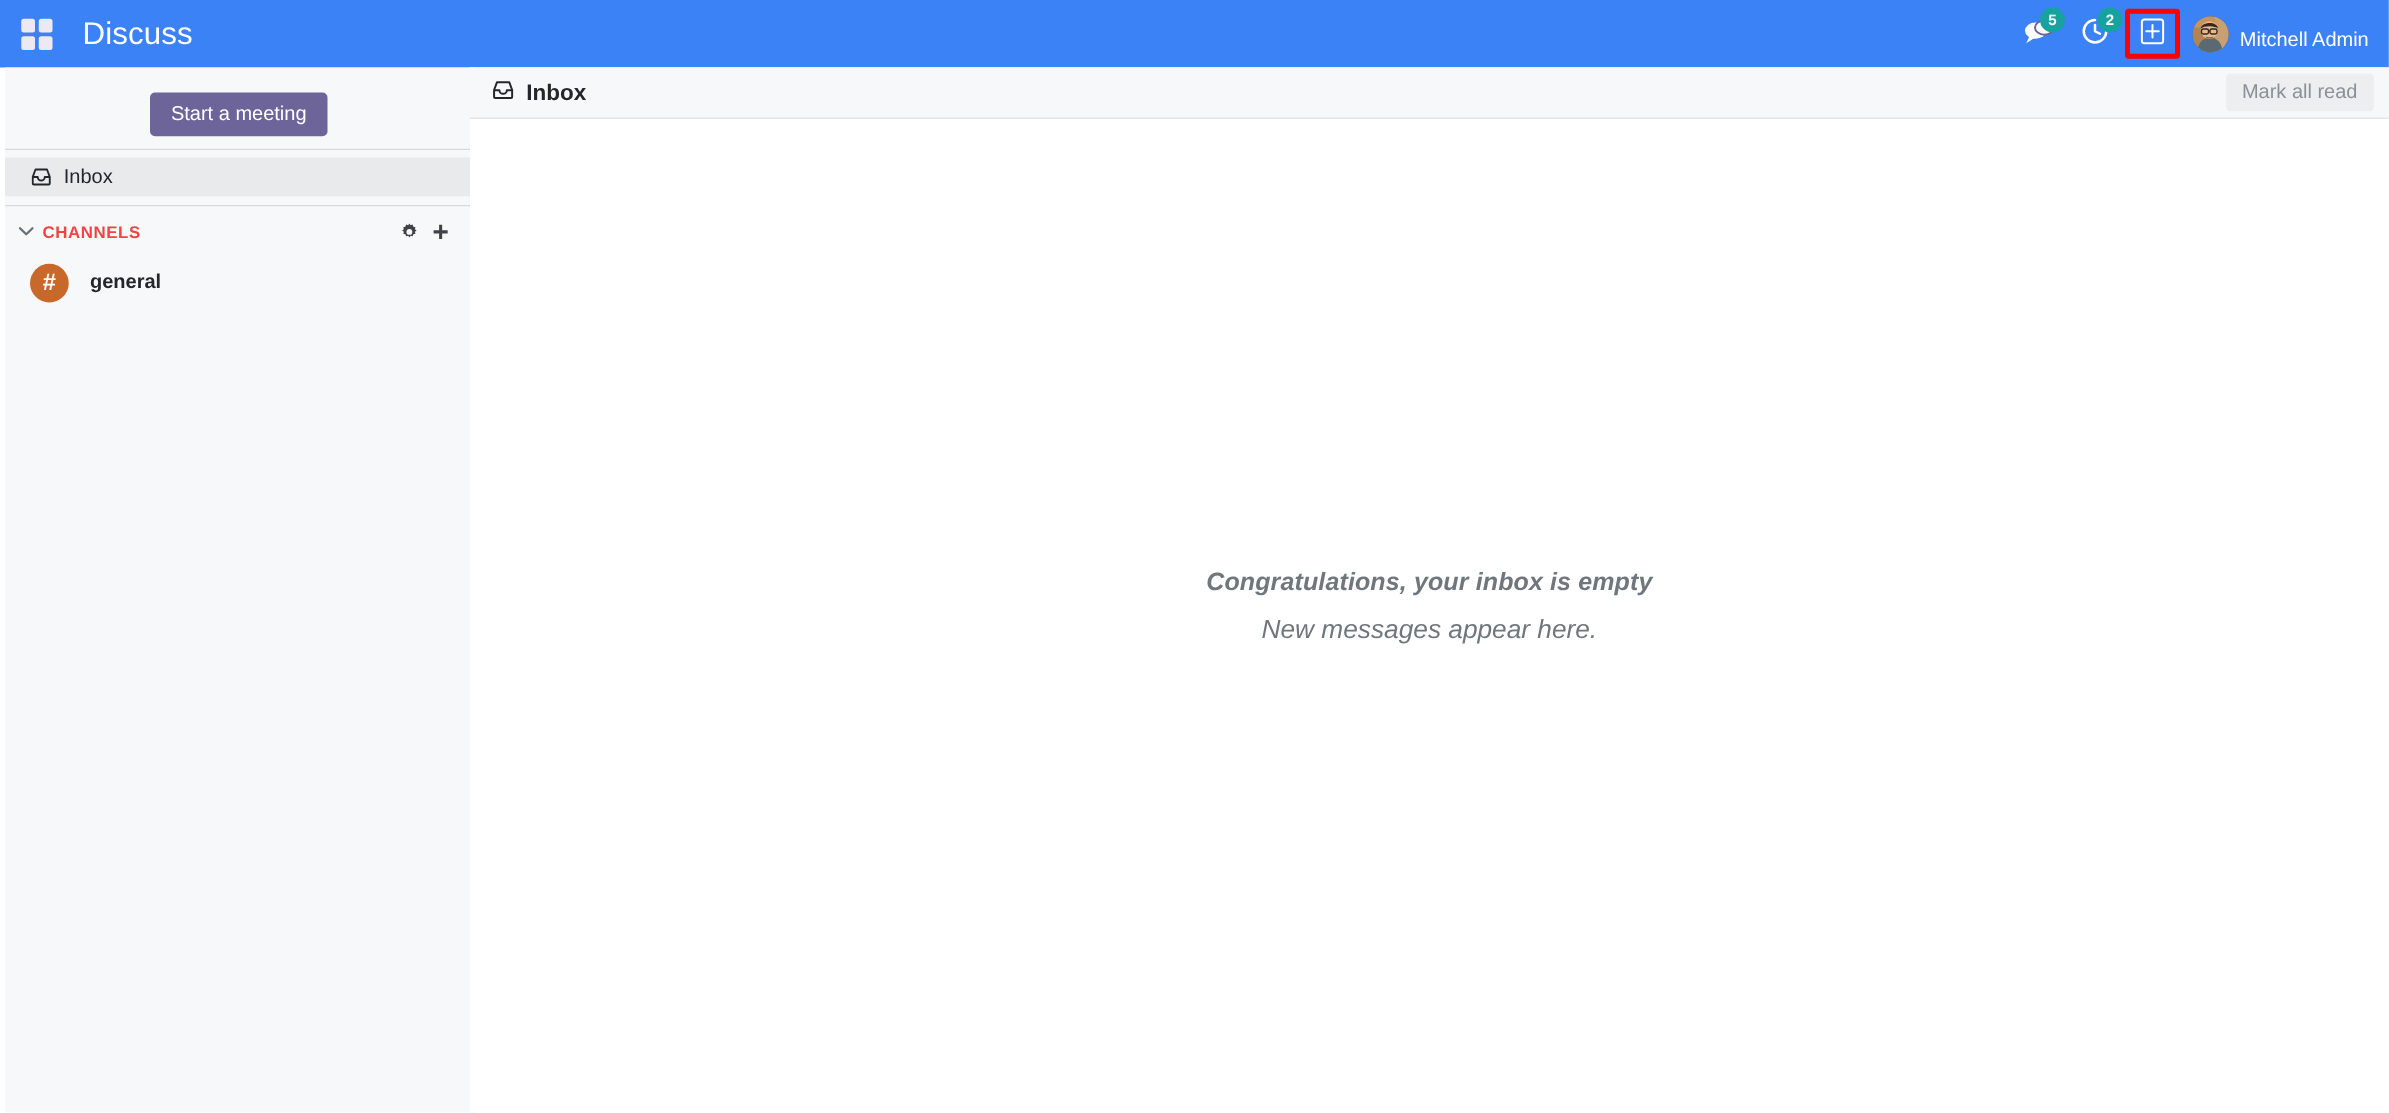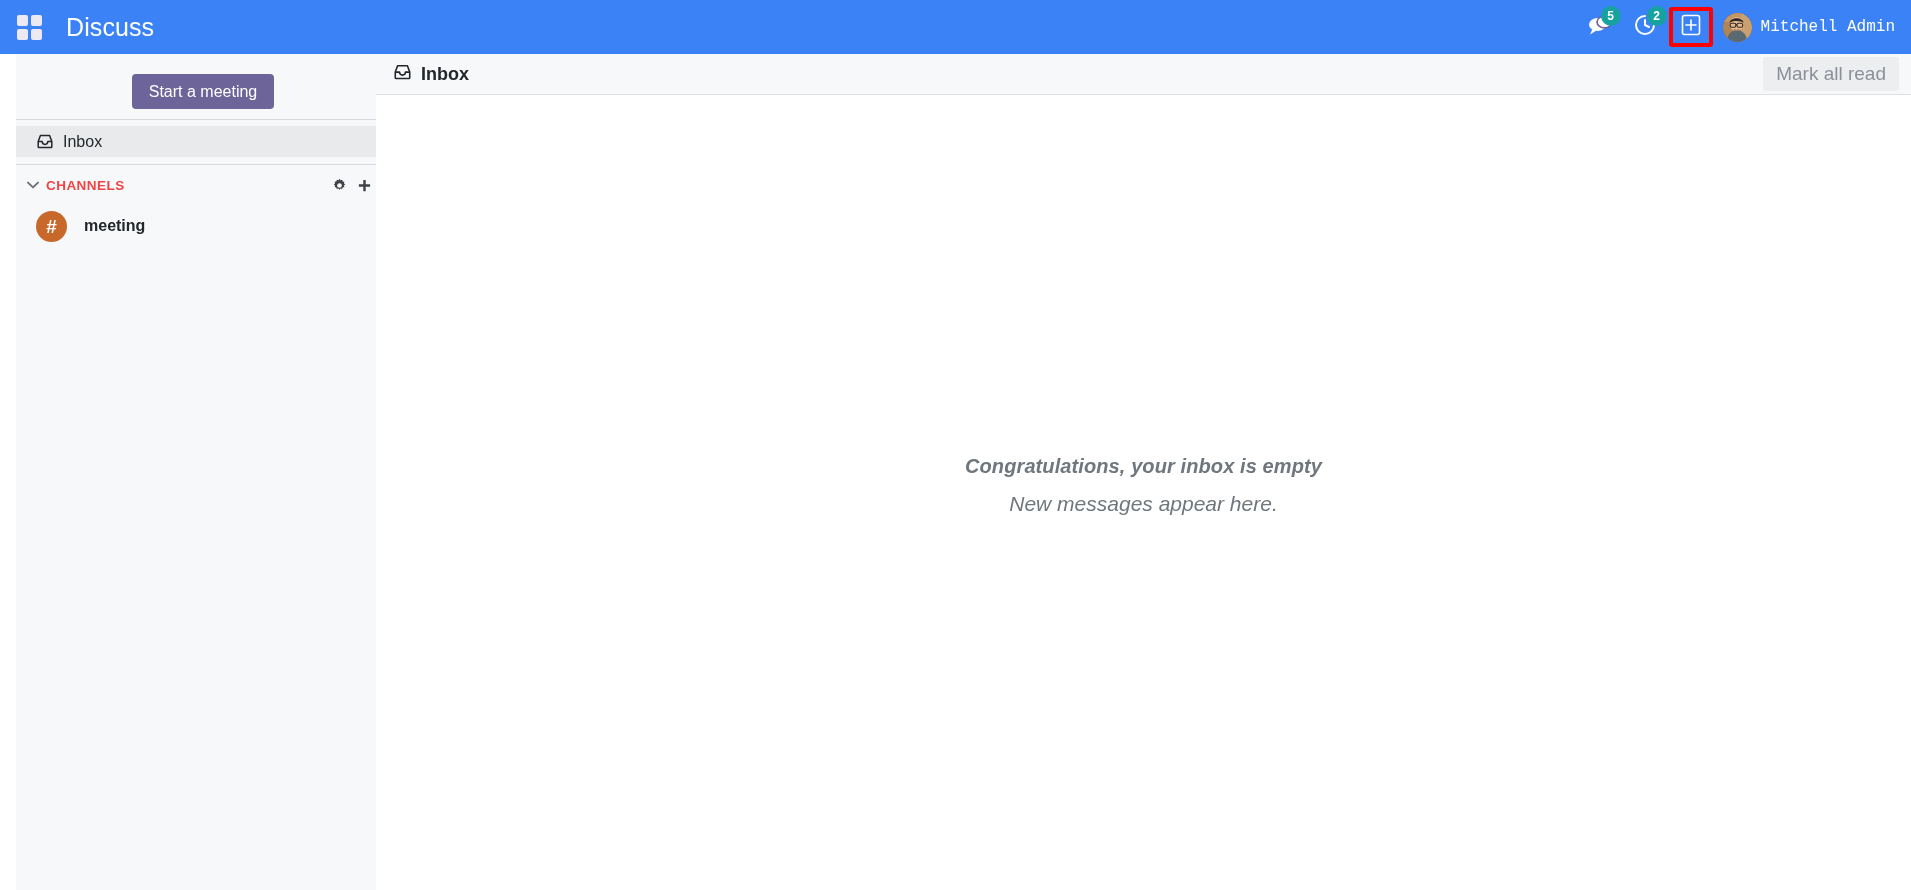--- a/index.html
+++ b/index.html
@@ -87,43 +87,42 @@
   #annotation-box {
     position: absolute;
     top: -4px; left: -6px;
     width: 44px; height: 40px;
     border: 4px solid #ff0000;
     border-radius: 3px;
     pointer-events: none;
   }
   #user-menu {
     display: flex;
-    align-items: center;
+    align-items: flex-end;
     cursor: pointer;
     padding: 0 2px 0 10px;
-    font-family: Liberation Mono, monospace;
   }
   #avatar {
     width: 29px; height: 29px;
     border-radius: 50%;
     overflow: hidden;
     flex: 0 0 auto;
     background: #8a6a4a;
   }
   #username {
     color: #ffffff;
     font-size: 16px;
     margin-left: 9px;
     white-space: nowrap;
   }
 
   
   #sidebar {
     position: absolute;
-    top: 54px; left: 16px;
+    top: 54px; left: 4px;
     width: 375px;
     height: 836px;
     background: #f7f8f9;
     border-right: 1px solid #d7d9dc;
     overflow: hidden;
   }
   #start-meeting-row {
     height: 65px;
     display: flex;
     align-items: center;
@@ -249,21 +248,21 @@
   #thread-title {
     font-size: 18px;
     font-weight: 700;
     margin-left: 10px;
   }
   #mark-all-read {
     margin-left: auto;
     background: #eceeef;
     border: none;
     color: #8b9198;
-    font-size: 19px;
+    font-size: 16px;
     font-family: "Liberation Sans", sans-serif;
     padding: 6px 13px;
     border-radius: 3px;
     cursor: default;
   }
   #empty-state {
     position: absolute;
     top: 401px;
     left: 0;
     width: 100%;
@@ -402,21 +401,21 @@
       <span>
         <svg width="15" height="15" viewBox="0 0 16 16">
           <path d="M8 2 L8 14 M2 8 L14 8" stroke="#3f4347" stroke-width="2.6" stroke-linecap="butt"></path>
         </svg>
       </span>
     </span>
   </div>
 
   <div class="channel-item">
     <span class="channel-avatar">#</span>
-    <span class="channel-name">meeting</span>
+    <span class="channel-name">general</span>
   </div>
 
 
 </div>
 
 <div id="main">
 
   <div id="thread-header">
     <div id="thread-title-wrap">
       <span>

